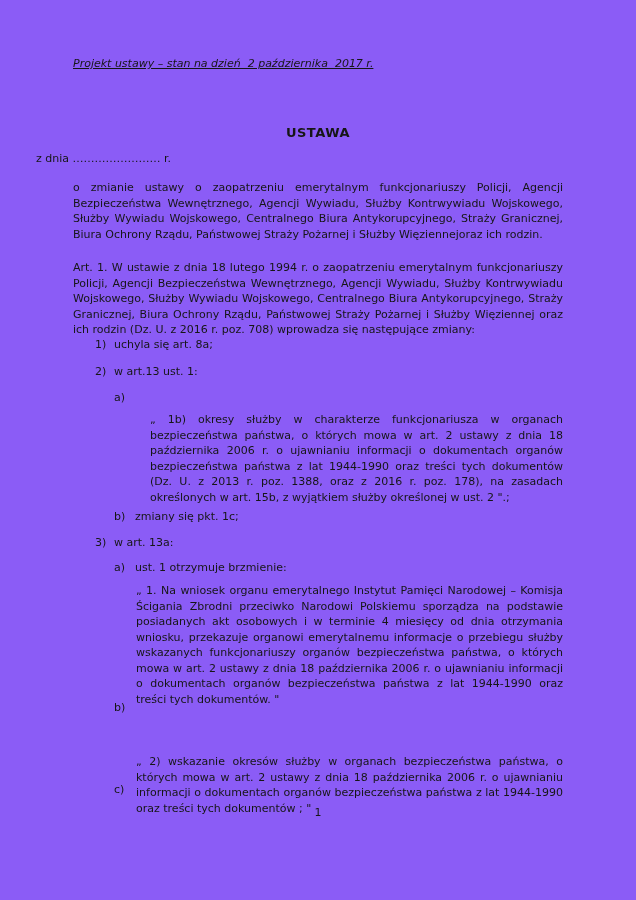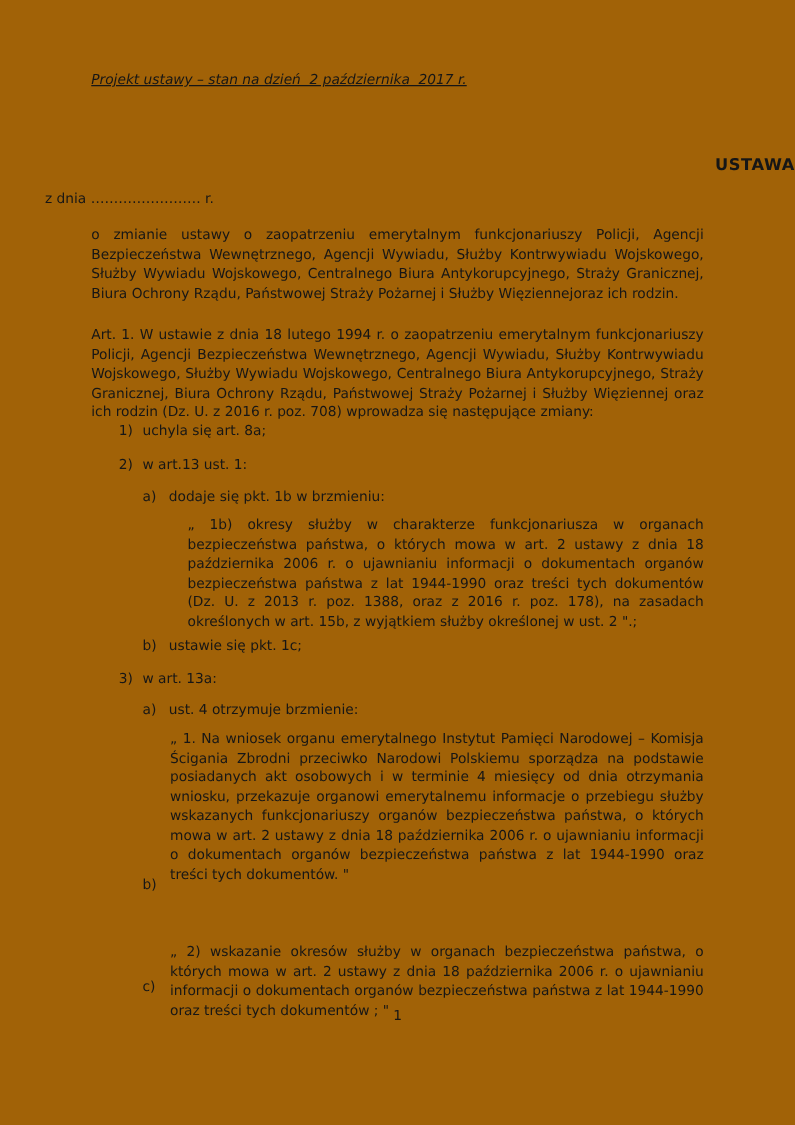--- a/index.html
+++ b/index.html
@@ -5,40 +5,40 @@
   html, body {
     margin: 0;
     padding: 0;
     background: #ffffff;
   }
   .page {
     position: relative;
     width: 636px;
     height: 900px;
     margin: 0 auto;
-    background: #a16207;
+    background: #8b5cf6;
     color: #161616;
     font-family: "DejaVu Sans", "Liberation Sans", sans-serif;
     font-size: 11px;
     line-height: 15.5px;
     overflow: hidden;
   }
   .abs { position: absolute; }
   .doc-header {
     left: 73px;
     top: 56px;
     font-style: italic;
     text-decoration: underline;
     white-space: pre-wrap;
   }
   .doc-title {
     left: 0;
     top: 125px;
     width: 636px;
-    text-align: right;
+    text-align: center;
     font-weight: bold;
     font-size: 13px;
     letter-spacing: 0.5px;
     line-height: 16px;
   }
   .date-line {
     left: 0;
     top: 151px;
     width: 636px;
     text-align: left;
@@ -111,38 +111,37 @@
     <span class="body">uchyla się art. 8a;</span>
   </div>
 
   <div class="abs item l1 i2">
     <span class="marker">2)</span>
     <span class="body">w art.13 ust. 1:</span>
   </div>
 
   <div class="abs item l2 i2a">
     <span class="marker">a)</span>
-    <span class="body">dodaje się pkt. 1b w brzmieniu:</span>
   </div>
 
   <div class="abs quote q1">„ 1b) okresy służby w charakterze funkcjonariusza w organach bezpieczeństwa państwa, o których mowa w art. 2 ustawy z dnia 18 października 2006 r. o ujawnianiu informacji o dokumentach organów bezpieczeństwa państwa z lat 1944-1990 oraz treści tych dokumentów (Dz. U. z 2013 r. poz. 1388, oraz z 2016 r. poz. 178), na zasadach określonych w art. 15b, z wyjątkiem służby określonej w ust. 2 ".;</div>
 
   <div class="abs item l2 i2b">
     <span class="marker">b)</span>
-    <span class="body">ustawie się pkt. 1c;</span>
+    <span class="body">zmiany się pkt. 1c;</span>
   </div>
 
   <div class="abs item l1 i3">
     <span class="marker">3)</span>
     <span class="body">w art. 13a:</span>
   </div>
 
   <div class="abs item l2 i3a">
     <span class="marker">a)</span>
-    <span class="body">ust. 4 otrzymuje brzmienie:</span>
+    <span class="body">ust. 1 otrzymuje brzmienie:</span>
   </div>
 
   <div class="abs quote q2">„ 1. Na wniosek organu emerytalnego Instytut Pamięci Narodowej – Komisja Ścigania Zbrodni przeciwko Narodowi Polskiemu sporządza na podstawie posiadanych akt osobowych i w terminie 4 miesięcy od dnia otrzymania wniosku, przekazuje organowi emerytalnemu informacje o przebiegu służby wskazanych funkcjonariuszy organów bezpieczeństwa państwa, o których mowa w art. 2 ustawy z dnia 18 października 2006 r. o ujawnianiu informacji o dokumentach organów bezpieczeństwa państwa z lat 1944-1990 oraz treści tych dokumentów. "</div>
 
   <div class="abs item l2 i3b">
     <span class="marker">b)</span>
   </div>
 
   <div class="abs quote q3">„ 2) wskazanie okresów służby w organach bezpieczeństwa państwa, o których mowa w art. 2 ustawy z dnia 18 października 2006 r. o ujawnianiu informacji o dokumentach organów bezpieczeństwa państwa z lat 1944-1990 oraz treści tych dokumentów ; "</div>
 

